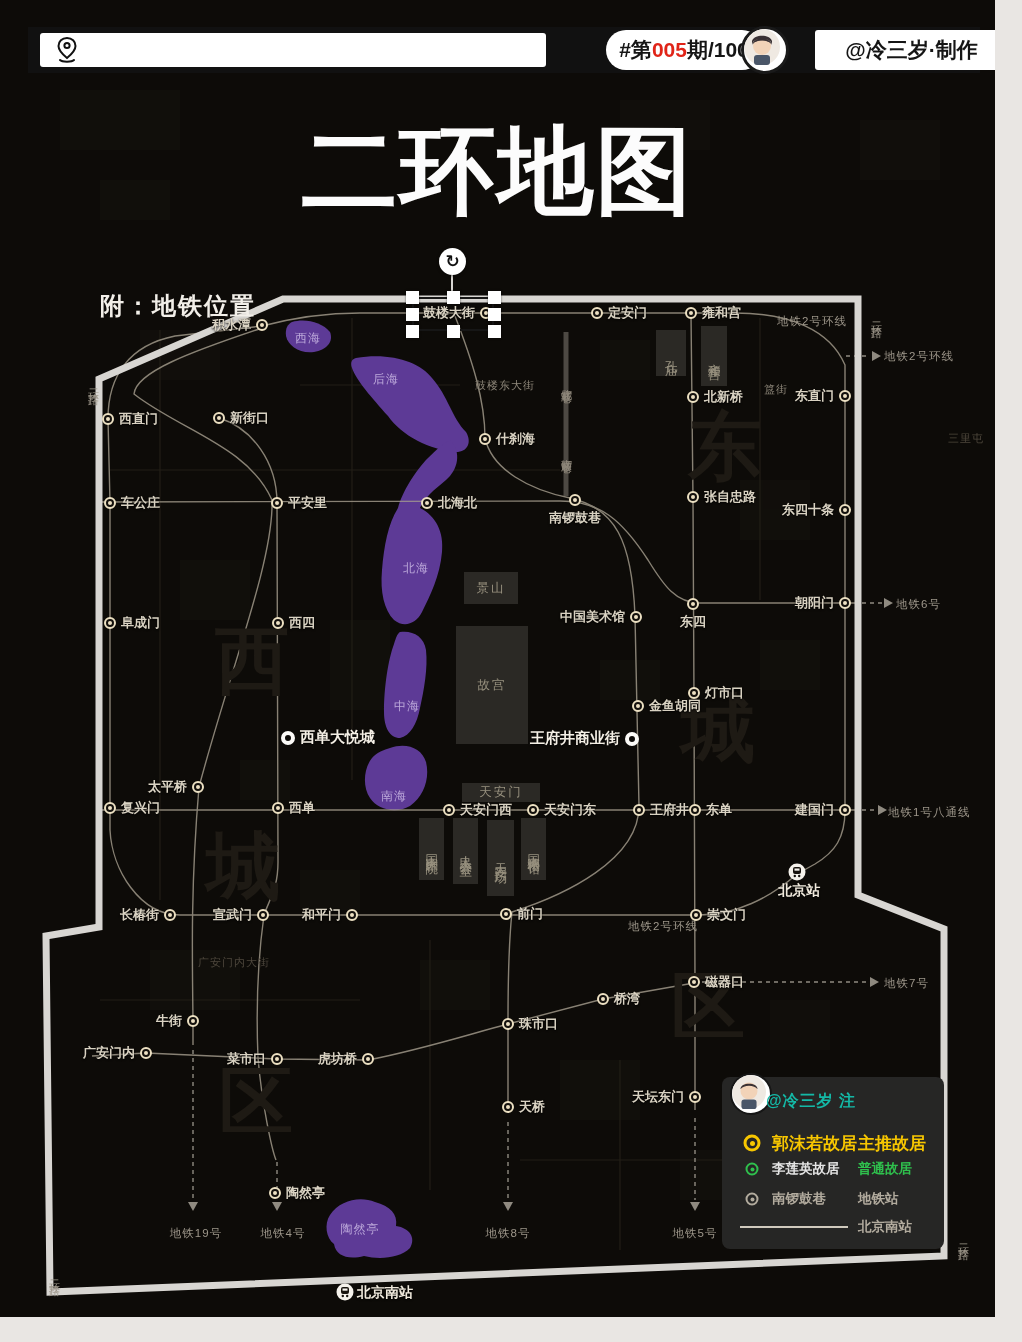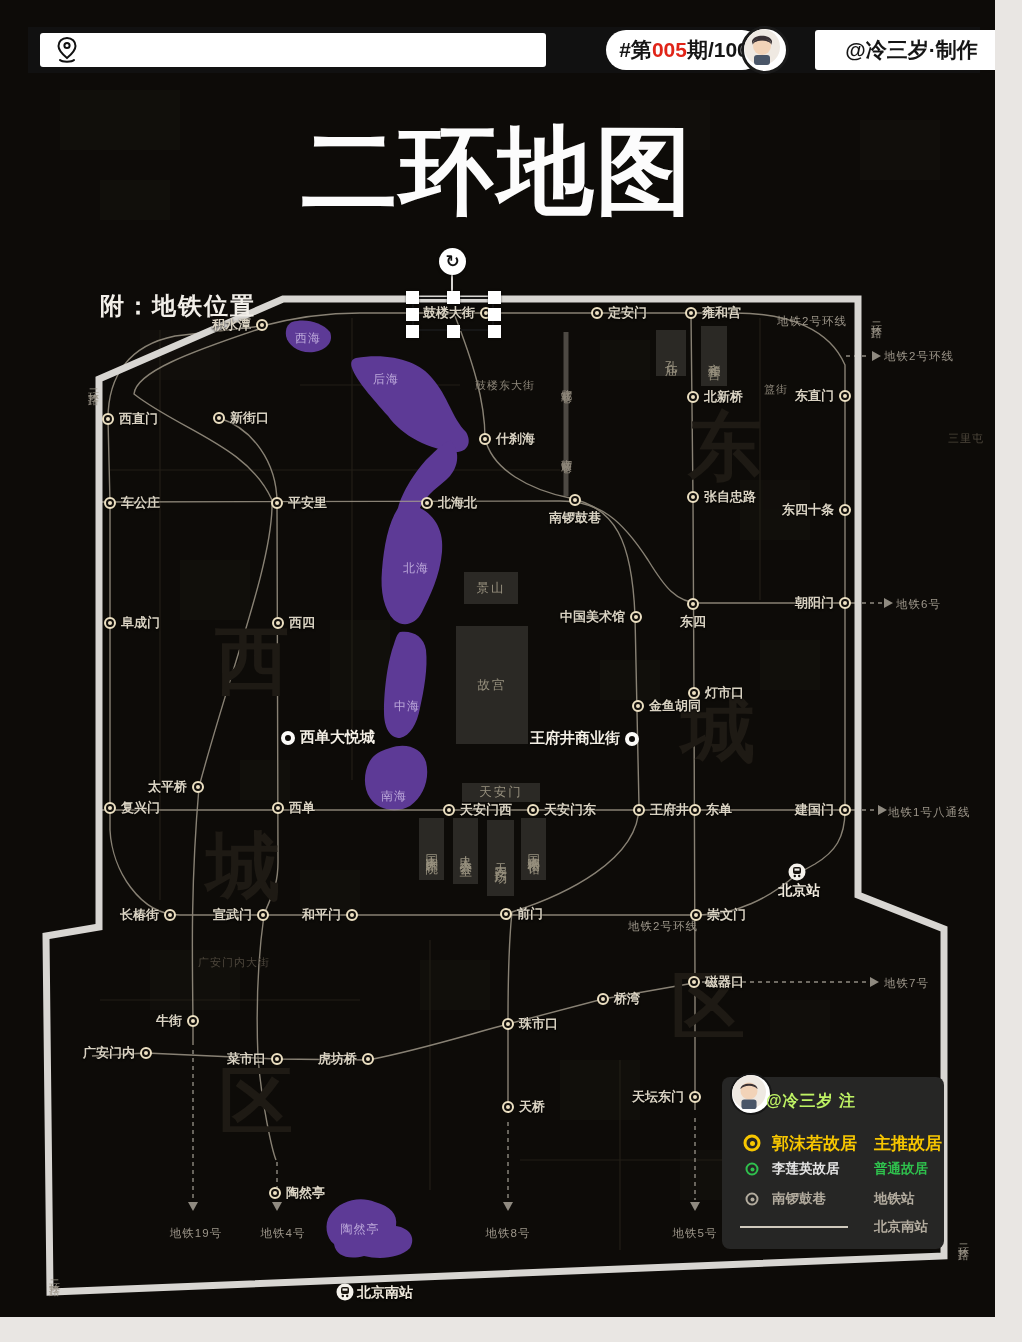--- a/index.html
+++ b/index.html
@@ -62,26 +62,26 @@
   
   #selwrap{position:absolute;z-index:40;}
   .sel-box{position:absolute;left:412px;top:297px;width:82px;height:34px;border:2px solid #161616;box-sizing:border-box;}
   .sel-h{position:absolute;width:13px;height:13px;background:#fff;box-shadow:0 0 2px rgba(0,0,0,.6);}
   .sel-rot{position:absolute;left:439px;top:248px;width:27px;height:27px;border-radius:50%;background:#fff;
            display:flex;align-items:center;justify-content:center;font-size:17px;font-weight:700;color:#111;
            box-shadow:0 1px 3px rgba(0,0,0,.5);}
   .sel-stem{position:absolute;left:451px;top:275px;width:2px;height:22px;background:#d8d6d2;}
   
   #legend{position:absolute;left:722px;top:1077px;width:222px;height:172px;background:#262625;border-radius:8px;z-index:30;}
-  #legend .lg-head{position:absolute;left:44px;top:14px;font-size:16px;font-weight:800;color:#bef264;letter-spacing:1px;}
+  #legend .lg-head{position:absolute;left:44px;top:14px;font-size:16px;font-weight:800;color:#14b8a6;letter-spacing:1px;}
   #lgavatar{left:8px;top:-4px;width:38px;height:38px;border:2px solid #161616;}
   .lg-row{position:absolute;left:0;width:100%;height:20px;}
   .lg-ic{position:absolute;left:30px;top:50%;transform:translate(-50%,-50%);border-radius:50%;box-sizing:border-box;}
   .lg-name{position:absolute;left:50px;top:50%;transform:translateY(-50%);white-space:nowrap;}
-  .lg-type{position:absolute;left:136px;top:50%;transform:translateY(-50%);white-space:nowrap;margin-left:16px;}
+  .lg-type{position:absolute;left:136px;top:50%;transform:translateY(-50%);white-space:nowrap;}
   .lg-line{position:absolute;left:18px;top:50%;width:108px;height:2px;background:#cfc9bd;transform:translateY(-50%);}
 </style>
 </head>
 <body>
 
 <div id="poster">
 
   <svg id="mapsvg" width="995" height="1317" viewBox="0 0 995 1317">
 
     <g fill="#16130e" opacity="0.55">

